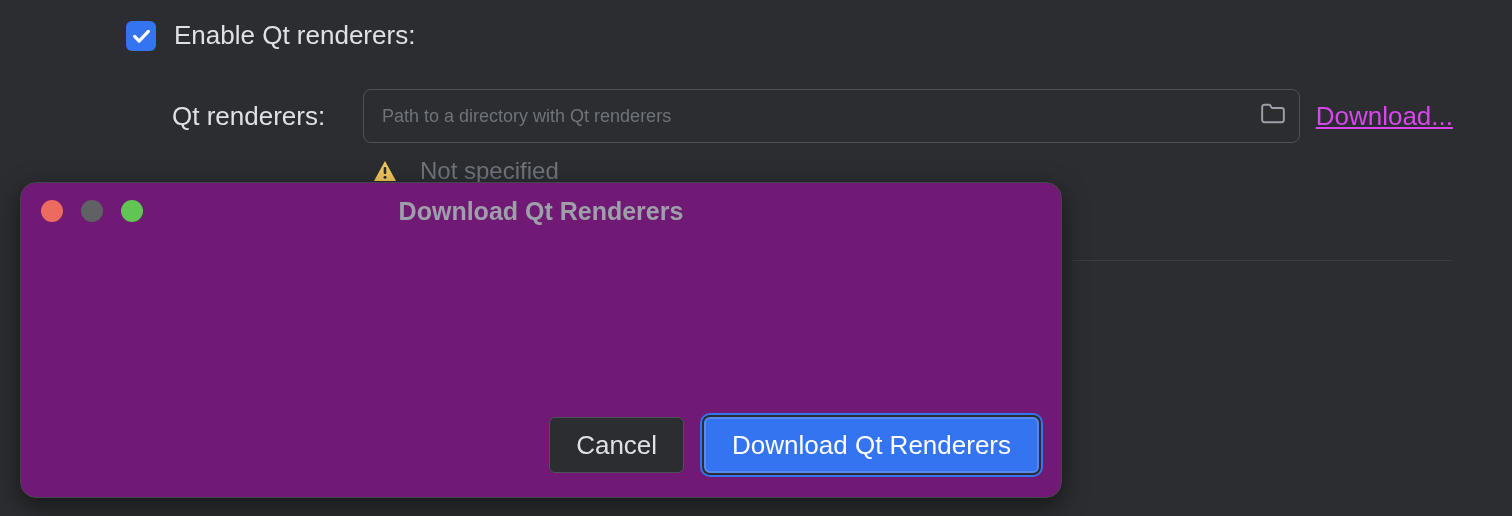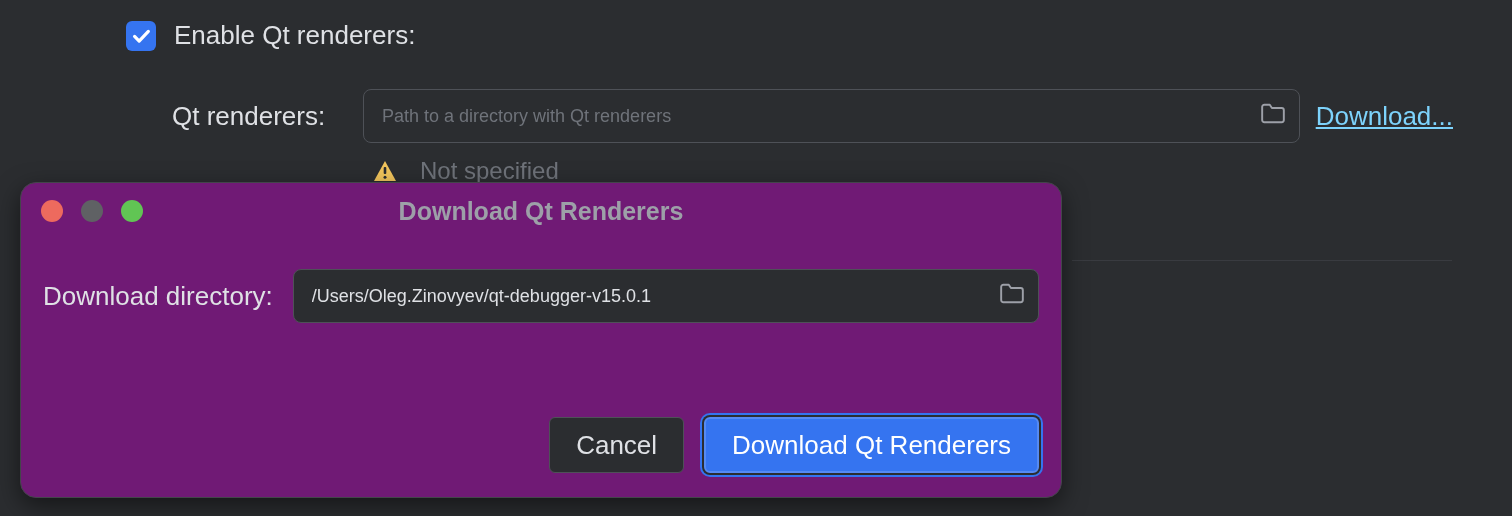--- a/index.html
+++ b/index.html
@@ -95,21 +95,21 @@
     .folder-icon-btn {
       position: absolute;
       right: 14px;
       top: 50%;
       transform: translateY(-50%);
       cursor: pointer;
       color: #9da0a8;
     }
     
     .download-link {
-      color: #7dd3fc;
+      color: #d946ef;
       text-decoration: underline;
       font-size: 26px;
       cursor: pointer;
       white-space: nowrap;
     }
     
     .warning-row {
       display: flex;
       align-items: center;
       gap: 22px;
@@ -272,29 +272,18 @@
 <div class="dialog">
   <div class="titlebar">
     <div class="traffic-lights">
       <div class="tl tl-close"></div>
       <div class="tl tl-min"></div>
       <div class="tl tl-max"></div>
     </div>
     <div class="dialog-title">Download Qt Renderers</div>
   </div>
 
-  <div class="dialog-body">
-    <span class="dialog-label">Download directory:</span>
-    <div class="dialog-input-wrapper">
-      <input type="text" class="text-input" value="/Users/Oleg.Zinovyev/qt-debugger-v15.0.1" style="">
-      <span class="folder-icon-btn">
-        <svg width="26" height="22" viewBox="0 0 24 20">
-          <path fill="none" stroke="currentColor" stroke-width="1.8" stroke-linejoin="round" d="M2 4 a2 2 0 0 1 2-2 h5 l2 3 h9 a2 2 0 0 1 2 2 v9 a2 2 0 0 1 -2 2 H4 a2 2 0 0 1 -2-2 Z"></path>
-        </svg>
-      </span>
-    </div>
-  </div>
 
   <div class="dialog-footer">
     <div class="btn btn-secondary">Cancel</div>
     <div class="btn btn-primary">Download Qt Renderers</div>
   </div>
 </div>
 
 </body></html>

